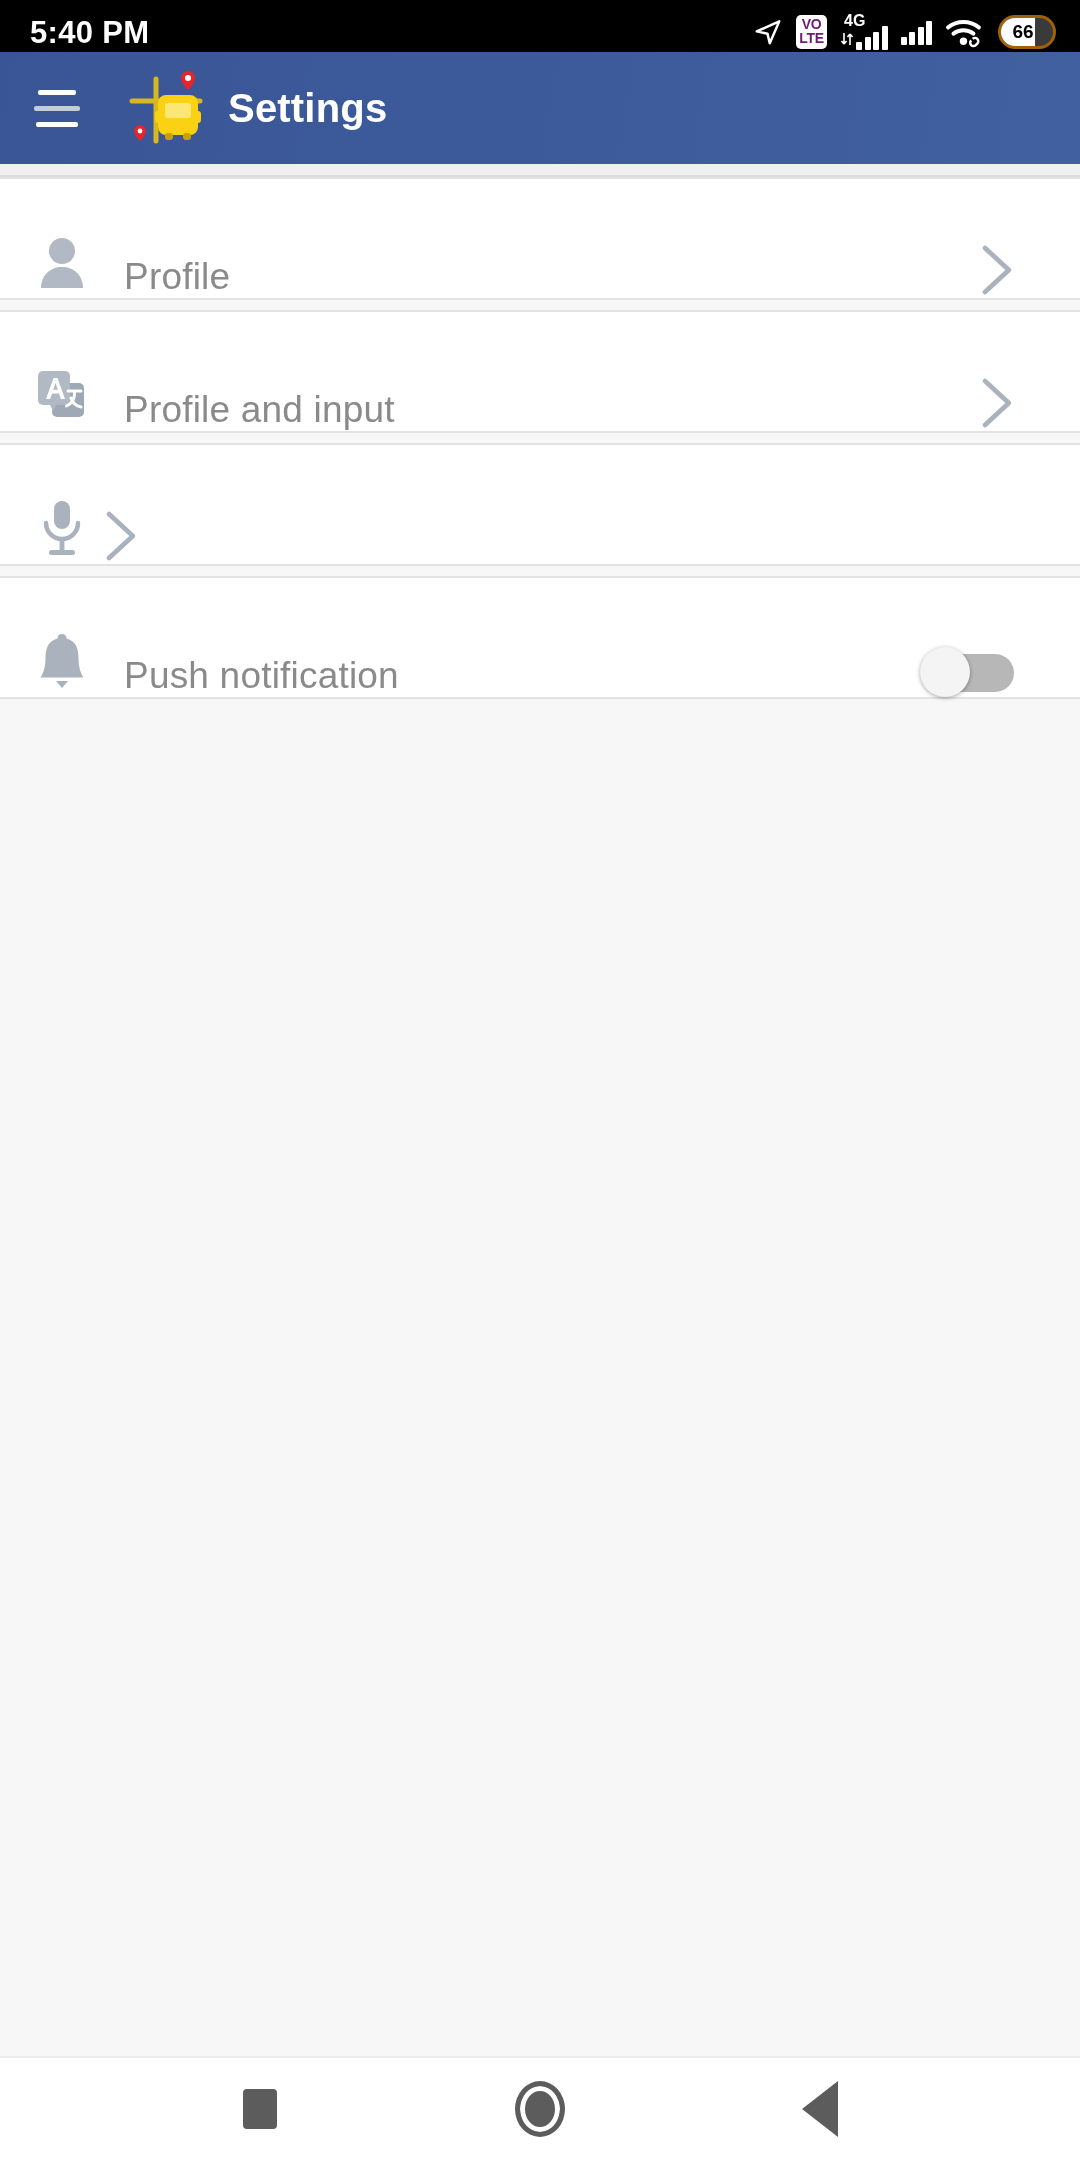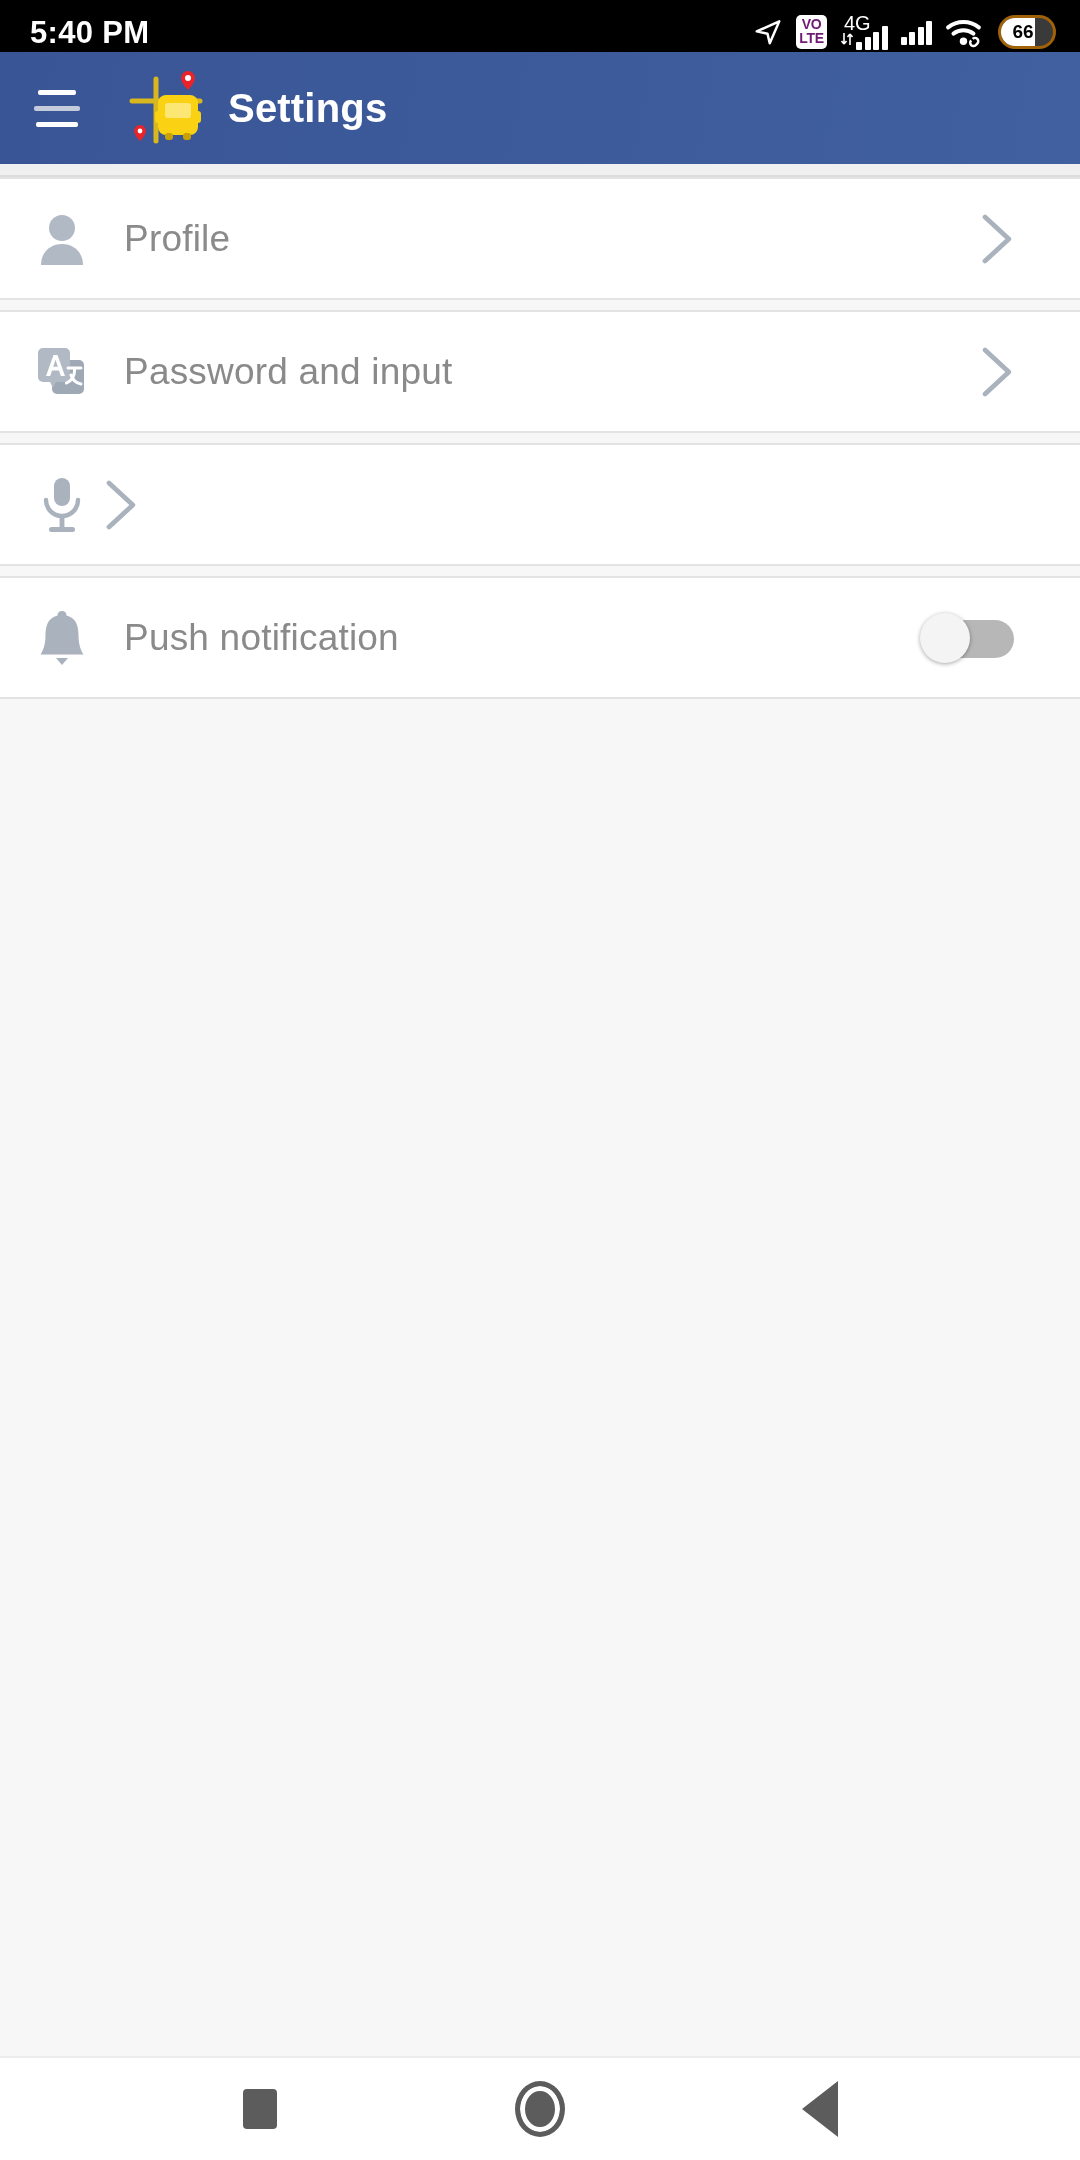--- a/index.html
+++ b/index.html
@@ -65,22 +65,22 @@
   .sig-group {
     display: flex;
     align-items: flex-end;
     height: 36px;
     position: relative;
   }
   .sig-4g {
     position: absolute;
     top: -2px;
     left: 4px;
-    font-size: 20px;
-    font-weight: normal;
+    font-size: 16px;
+    font-weight: bold;
     text-align: right;
   }
   .bars {
     display: flex;
     align-items: flex-end;
     gap: 2.5px;
     height: 26px;
   }
   .bars i {
     display: block;
@@ -172,21 +172,21 @@
   }
   .list-top-gap {
     height: 11px;
     background: #f0f0f0;
     border-bottom: 2px solid #dcdcdc;
   }
   .row {
     height: 123px;
     background: #ffffff;
     display: flex;
-    align-items: center;
+    align-items: flex-end;
     padding: 0 52px 0 26px;
     box-sizing: border-box;
     border-top: 2px solid #e3e3e3;
     border-bottom: 2px solid #e3e3e3;
     position: relative;
   }
   .row + .row { margin-top: 10px; }
   .row-icon {
     width: 72px;
     height: 72px;
@@ -390,21 +390,21 @@
     <div class="row">
       <div class="row-icon">
         <svg width="64" height="64" viewBox="0 0 64 64">
           <rect x="22" y="20" width="32" height="34" rx="5" fill="#9fa9b6"></rect>
           <rect x="8" y="8" width="32" height="34" rx="5" fill="#b0b9c4"></rect>
           <path d="M16 36 L23.5 15 L27.5 15 L35 36 L30.8 36 L29 30.5 L22 30.5 L20.2 36 Z M23.2 26.8 L27.8 26.8 L25.5 19.8 Z" fill="#ffffff"></path>
           <path d="M20 42 L26 42 L23 48 Z" fill="#b0b9c4"></path>
           <path d="M38 28 h13 M44.5 28 v3 c0 6-4 10-8 12 M41 35 c1.5 5 5 8 10 9" stroke="#ffffff" stroke-width="3" fill="none" stroke-linecap="round"></path>
         </svg>
       </div>
-      <div class="row-label">Password and input</div>
+      <div class="row-label">Profile and input</div>
       <svg class="chevron" viewBox="0 0 24 30">
         <path d="M6 3 L19 15 L6 27" fill="none" stroke="#a9b2bd" stroke-width="2.6" stroke-linecap="round" stroke-linejoin="round"></path>
       </svg>
     </div>
 
     <div class="row">
       <div class="row-icon">
         <svg width="54" height="64" viewBox="0 0 54 64">
           <rect x="19" y="5" width="16" height="28" rx="8" fill="#a9b2bd"></rect>
           <path d="M11 27 a16 16 0 0 0 32 0" fill="none" stroke="#a9b2bd" stroke-width="4.5" stroke-linecap="round"></path>

